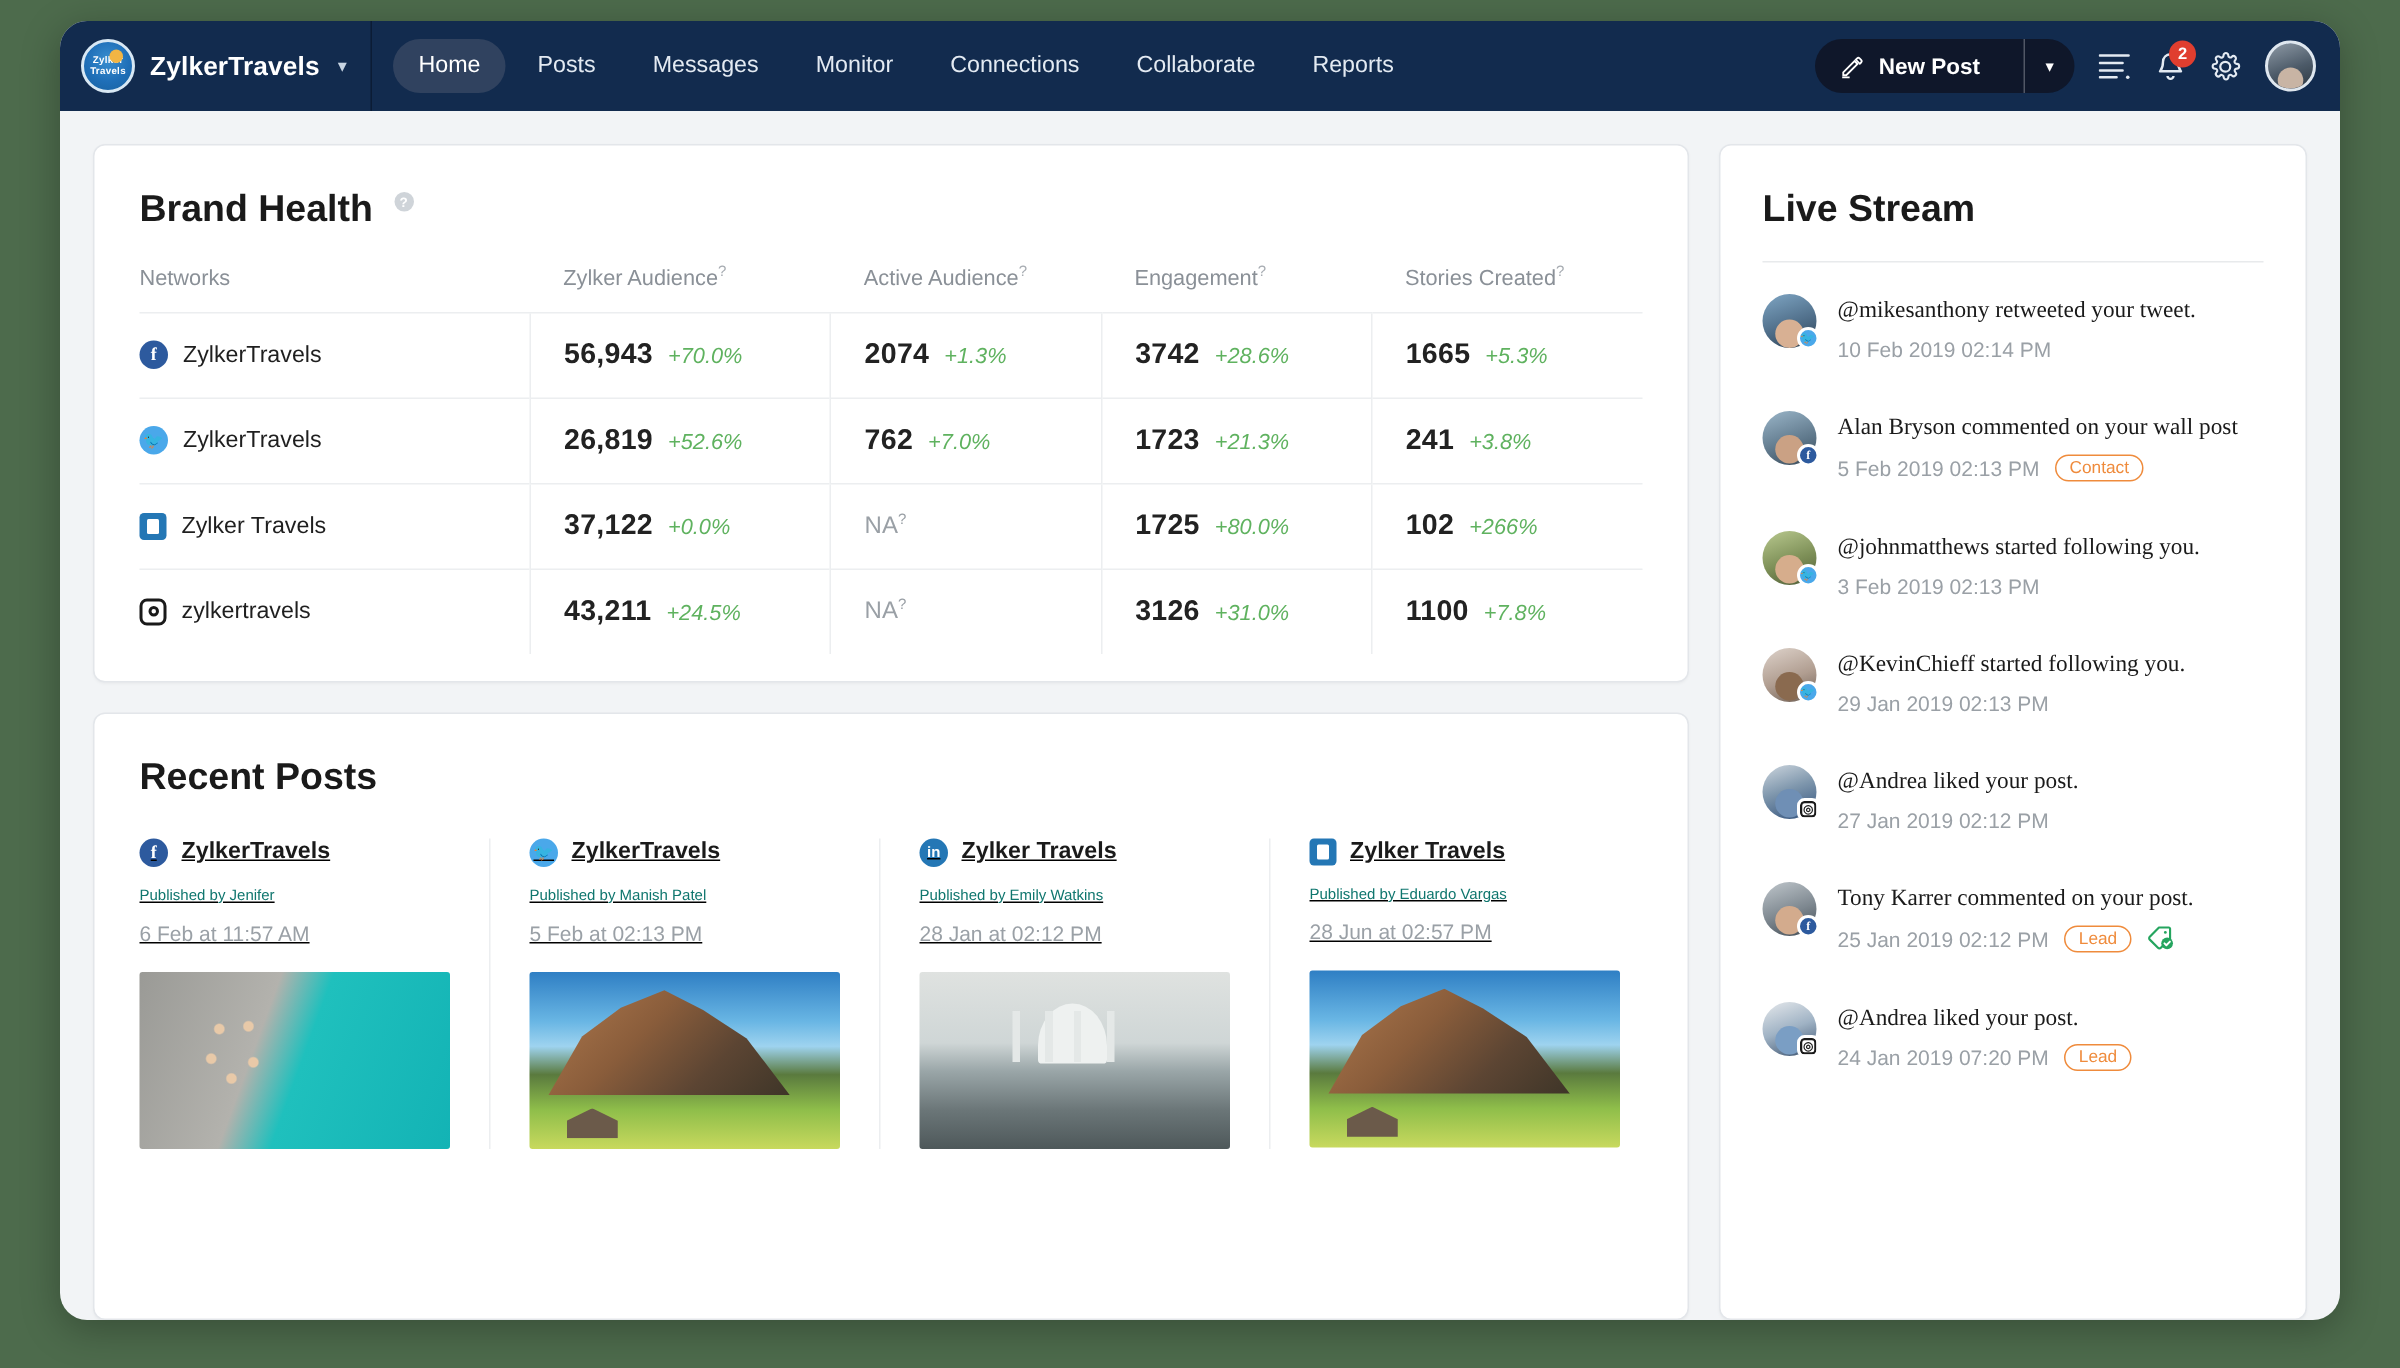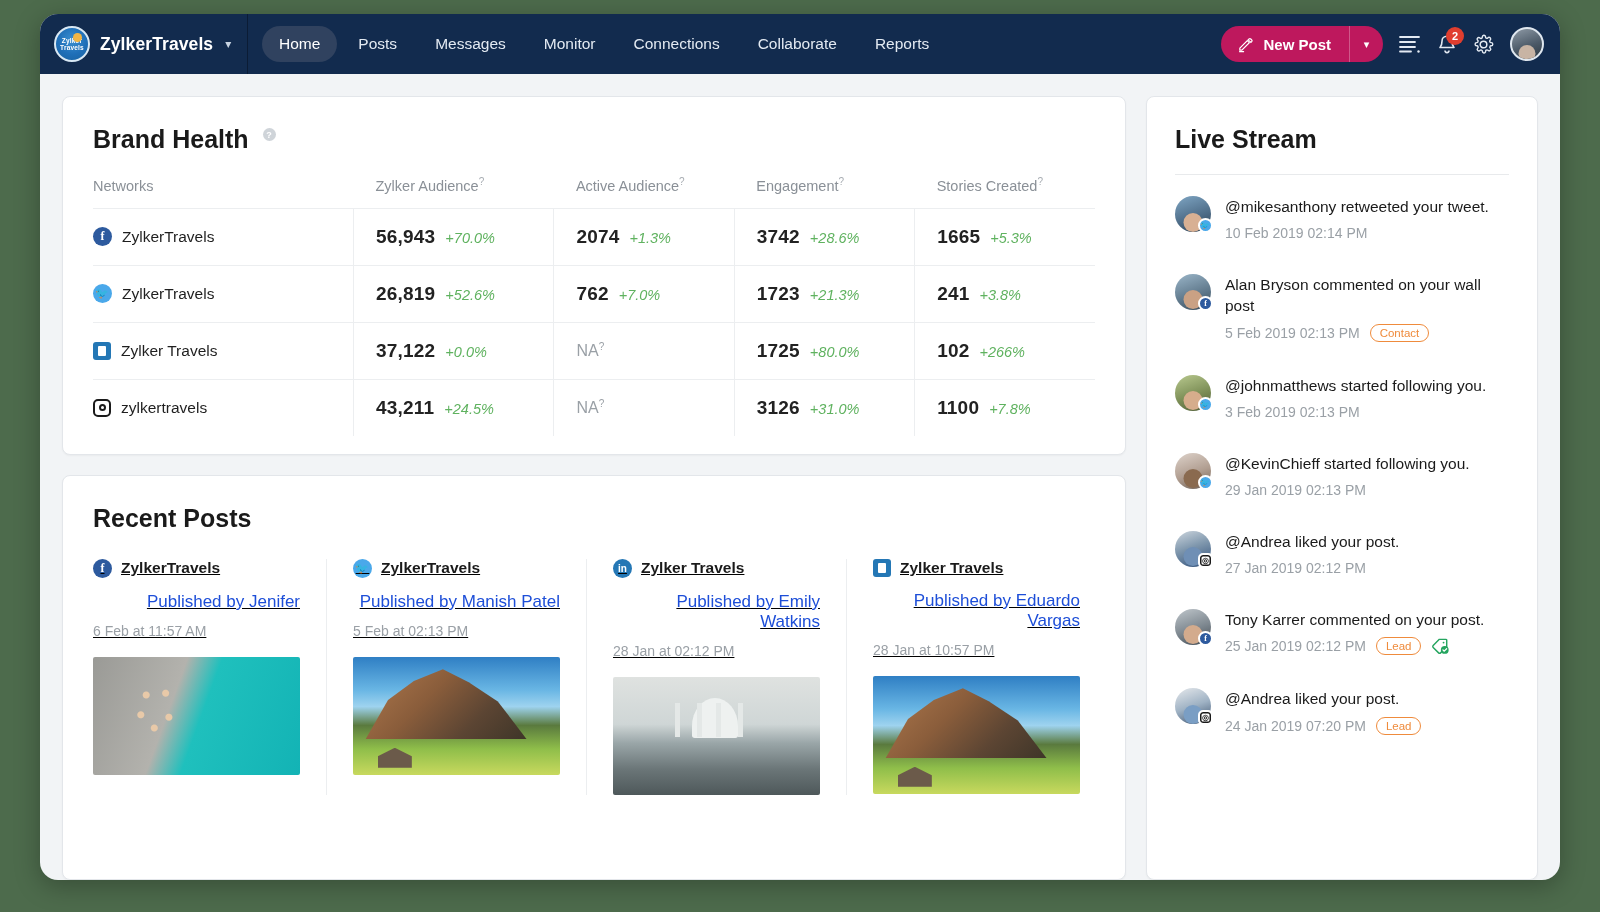--- a/index.html
+++ b/index.html
@@ -59,22 +59,23 @@
   .nav-link {
     color: #e3eaf2; font-size: 15.5px;
     padding: 9px 17px; border-radius: 18px;
     white-space: nowrap; cursor: pointer;
   }
   .nav-link.active { background: #30425f; color: #fff; }
 
   .nav-right { margin-left: auto; display: flex; align-items: center; gap: 16px; }
   .new-post {
     display: flex; align-items: center; height: 36px;
-    background: #be185d; border-radius: 18px; overflow: hidden;
+    background: #0f172a; border-radius: 18px; overflow: hidden;
     cursor: pointer;
+    gap: 11px;
   }
   .new-post .np-main {
     display: flex; align-items: center; gap: 9px;
     padding: 0 18px 0 16px; height: 100%;
   }
   .new-post .np-label { color: #fff; font-size: 15px; font-weight: bold; white-space: nowrap; }
   .new-post .np-split {
     width: 34px; height: 100%;
     border-left: 1px solid rgba(255,255,255,.28);
     display: flex; align-items: center; justify-content: center;
@@ -164,21 +165,21 @@
   .sicon.ig .ig-in { width: 7px; height: 7px; border: 2px solid #1a1a1a; border-radius: 50%; }
   .sicon.li-sq .bld { width: 8px; height: 10px; background: #fff; border-radius: 1px; }
 
   
   .rp-card { padding: 28px 30px 26px 30px; flex: 1; text-decoration: underline; }
   .posts-row { display: flex; margin-top: 26px; }
   .post-col { flex: 1; padding: 0 26px; border-left: 1px solid #eceef0; }
   .post-col:first-child { border-left: none; padding-left: 0; }
   .post-head { display: flex; align-items: center; gap: 9px; }
   .post-net { font-size: 15.5px; font-weight: bold; color: #1a1a1a; }
-  .post-by { font-size: 17px; color: #1d4ed8; margin-top: 14px; font-weight: 500; text-align: right; }
+  .post-by { font-size: 10px; color: #0f766e; margin-top: 14px; font-weight: 500; }
   .post-time { font-size: 14px; color: #9aa0a6; margin-top: 11px; }
   .post-img {
     margin-top: 18px; width: 207px; height: 118px;
     border-radius: 2px; overflow: hidden; position: relative;
   }
   .img-pool { background: linear-gradient(110deg, #9a9a96 0%, #b3b2ad 38%, #1fc0bd 52%, #13b3b5 100%); }
   .img-pool::after {
     content: ""; position: absolute; left: 18%; top: 20%;
     width: 54px; height: 60px;
     background:
@@ -250,21 +251,21 @@
     border: 2px solid #fff;
     display: flex; align-items: center; justify-content: center;
     color: #fff; font-size: 8px; font-weight: bold;
   }
   .ls-badge-net.tw { background: #4aa8ea; }
   .ls-badge-net.fb { background: #2d5a9e; font-family: "Liberation Serif", serif; }
   .ls-badge-net.ig { background: #fff; color: #1a1a1a; border: 2px solid #fff;
                      box-shadow: 0 0 0 1.5px #1a1a1a inset; border-radius: 5px; }
 
   .ls-text { flex: 1; padding-top: 1px; }
-  .ls-msg { font-size: 15.5px; color: #1a1a1a; line-height: 1.35; }
+  .ls-msg { font-size: 15.5px; color: #1a1a1a; line-height: 1.35; font-family: Liberation Serif, serif; }
   .ls-meta { display: flex; align-items: center; gap: 10px; margin-top: 7px; flex-wrap: wrap; }
   .ls-time { font-size: 14px; color: #9aa0a6; }
   .pill {
     border: 1px solid #ef8b3c; color: #ef8b3c;
     border-radius: 10px; font-size: 11.5px;
     padding: 2px 9px; white-space: nowrap;
   }
   .tag-icon { display: inline-flex; }
 </style>
 </head>
@@ -536,21 +537,21 @@
           </div>
 
           <div class="post-col">
             <div class="post-head">
               <span class="sicon li-sq">
                   <span class="bld"></span>
                 </span>
               <span class="post-net">Zylker Travels</span>
             </div>
             <div class="post-by">Published by Eduardo Vargas</div>
-            <div class="post-time">28 Jan at 10:57 PM</div>
+            <div class="post-time">28 Jun at 02:57 PM</div>
             <div class="post-img img-mtn"></div>
           </div>
 
         </div>
       </div>
     </div>
 
     <div class="col-right">
       <div class="card ls-card">
         <div class="ls-title">Live Stream</div>

